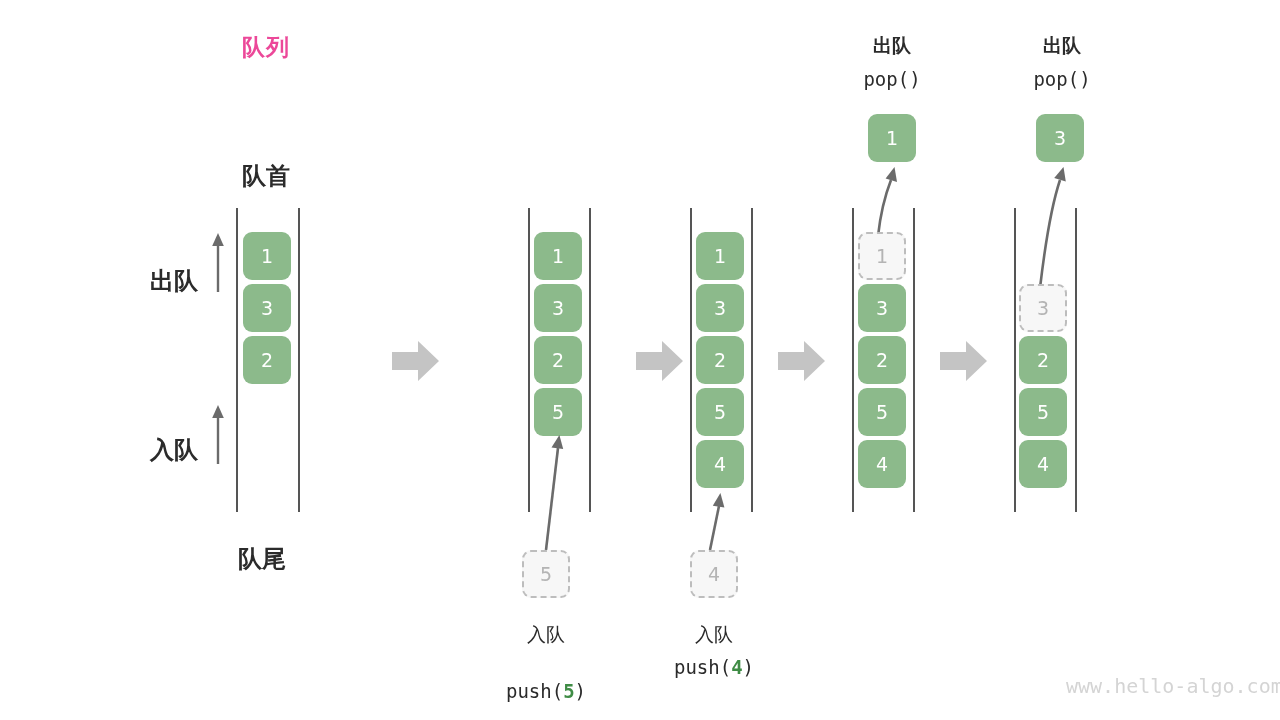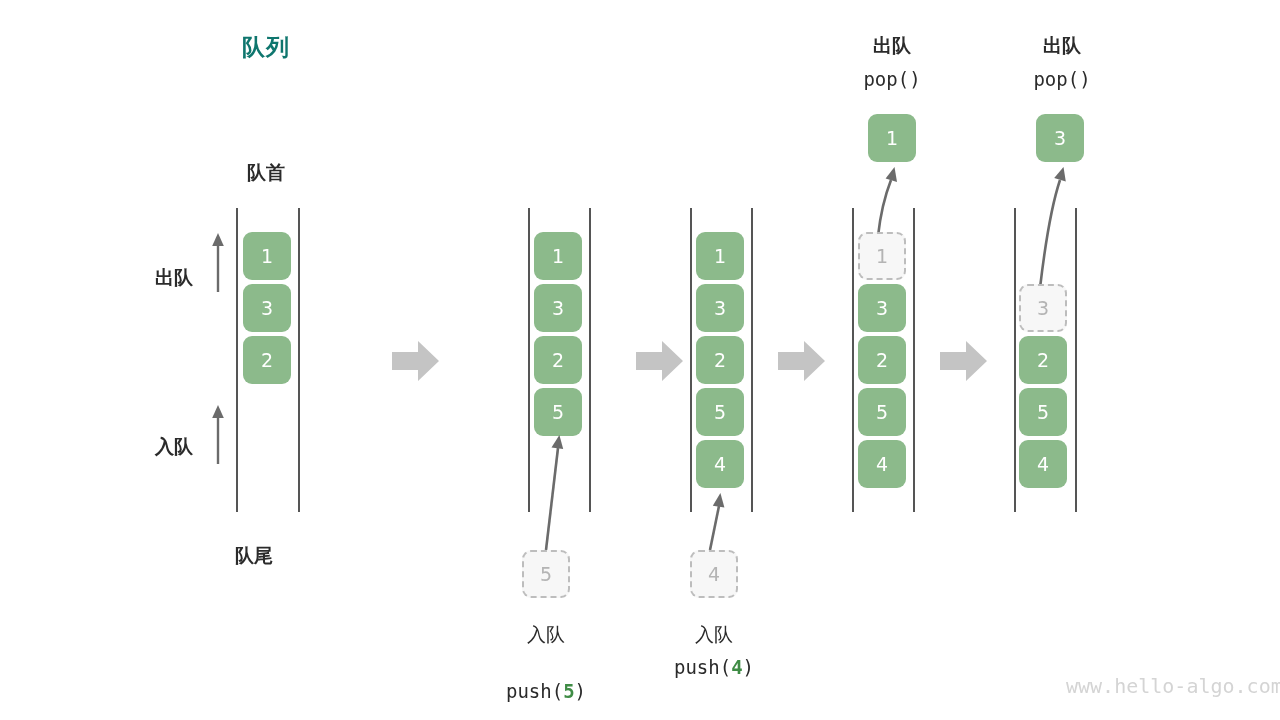--- a/index.html
+++ b/index.html
@@ -20,34 +20,34 @@
     left: 0; top: 0;
     width: 1280px;
     height: 720px;
   }
   .abs { position: absolute; }
 
   
   .title-cn {
     font-size: 23px;
     font-weight: bold;
-    color: #0f766e;
+    color: #ec4899;
     text-align: center;
     letter-spacing: 1px;
     white-space: nowrap;
   }
   .title-en {
     font-size: 19px;
     font-family: "DejaVu Sans Mono", "Liberation Mono", monospace;
     color: #3c3c3c;
     text-align: center;
     white-space: nowrap;
   }
   .side-label {
-    font-size: 19px;
+    font-size: 24px;
     font-weight: bold;
     color: #2b2b2b;
     white-space: nowrap;
     text-align: center;
   }
   .op-label-cn {
     font-size: 19px;
     color: #2b2b2b;
     white-space: nowrap;
     text-align: center;
@@ -105,21 +105,21 @@
   svg { overflow: visible; }
 </style>
 </head>
 <body>
 
 <div id="stage">
 
   <div class="abs title-cn" style="left:166px; top:32px; width:200px;">队列</div>
 
   <div class="abs side-label" style="left:196px; top:160px; width:140px;">队首</div>
-  <div class="abs side-label" style="left:184px; top:543px; width:140px;">队尾</div>
+  <div class="abs side-label" style="left:192px; top:543px; width:140px;">队尾</div>
 
   <div class="abs side-label" style="left:140px; top:265px; width:68px;">出队</div>
   <div class="abs side-label" style="left:140px; top:434px; width:68px;">入队</div>
 
   <svg class="abs" style="left:206px; top:232px;" width="24" height="62">
     <line x1="12" y1="60" x2="12" y2="12" stroke="#6b6b6b" stroke-width="2.4"></line>
     <polygon points="12,1 6.2,14 17.8,14" fill="#6b6b6b"></polygon>
   </svg>
   <svg class="abs" style="left:206px; top:404px;" width="24" height="62">
     <line x1="12" y1="60" x2="12" y2="12" stroke="#6b6b6b" stroke-width="2.4"></line>

